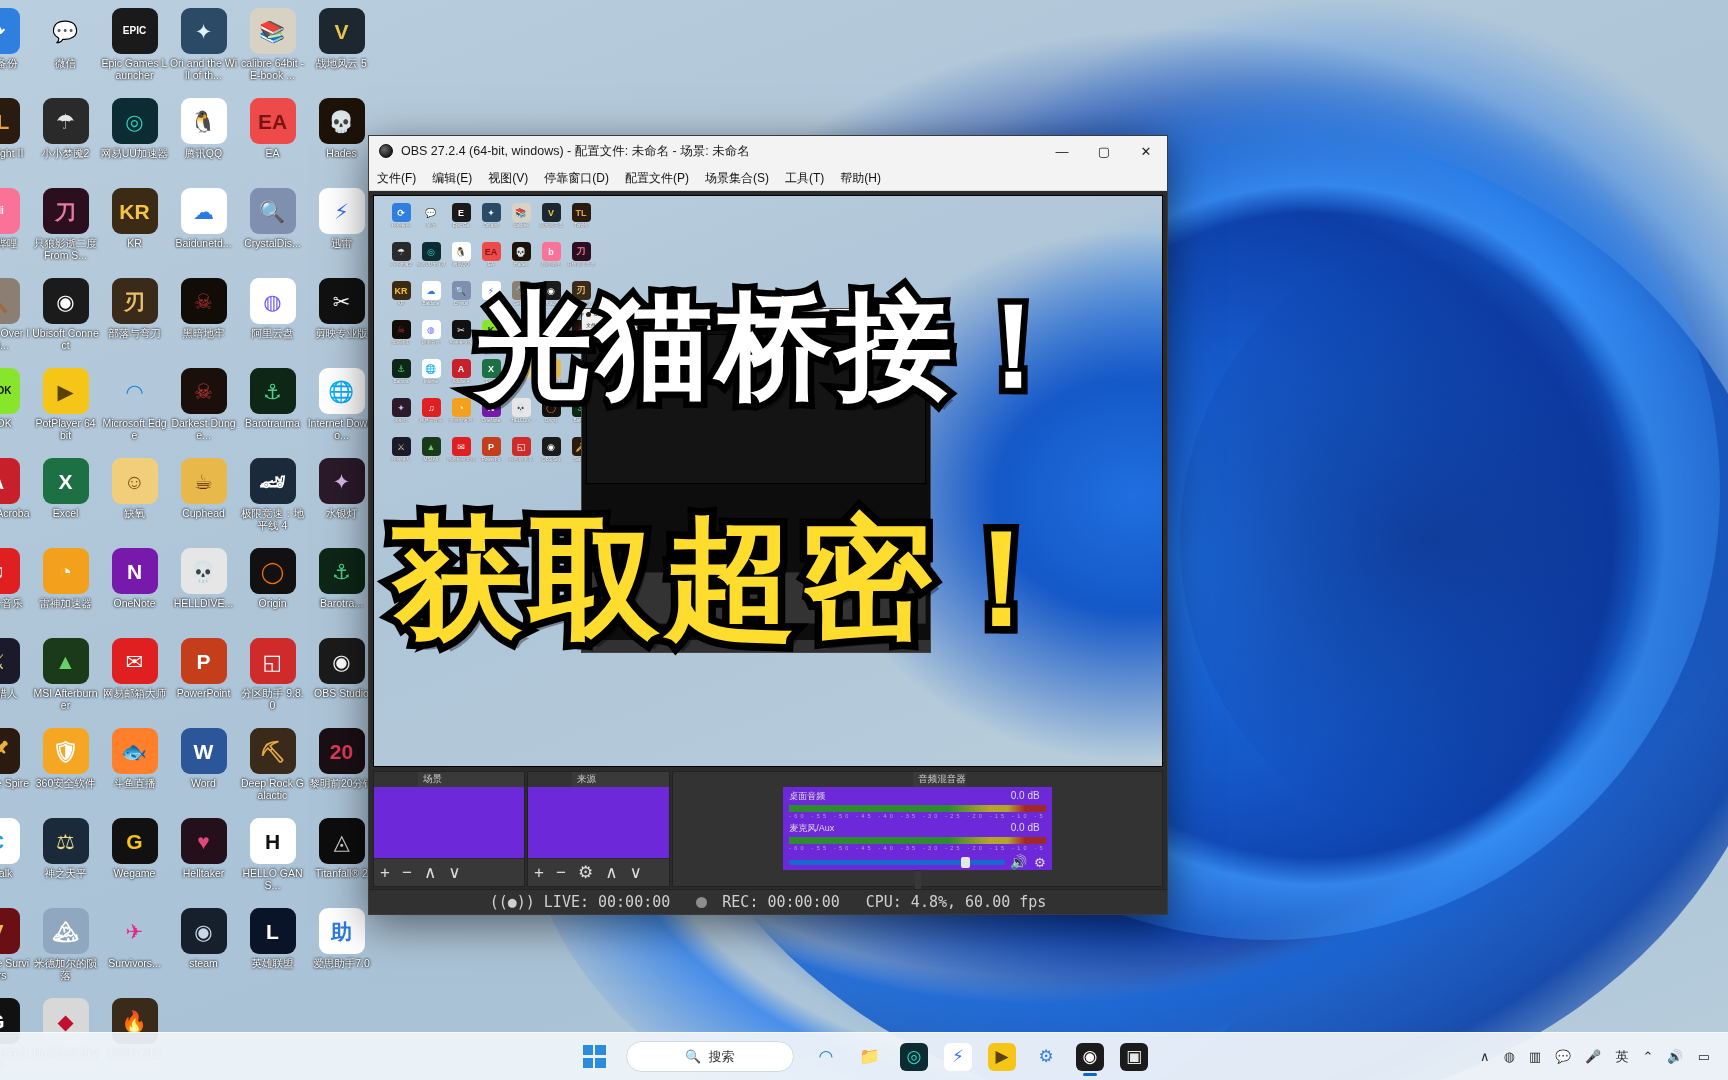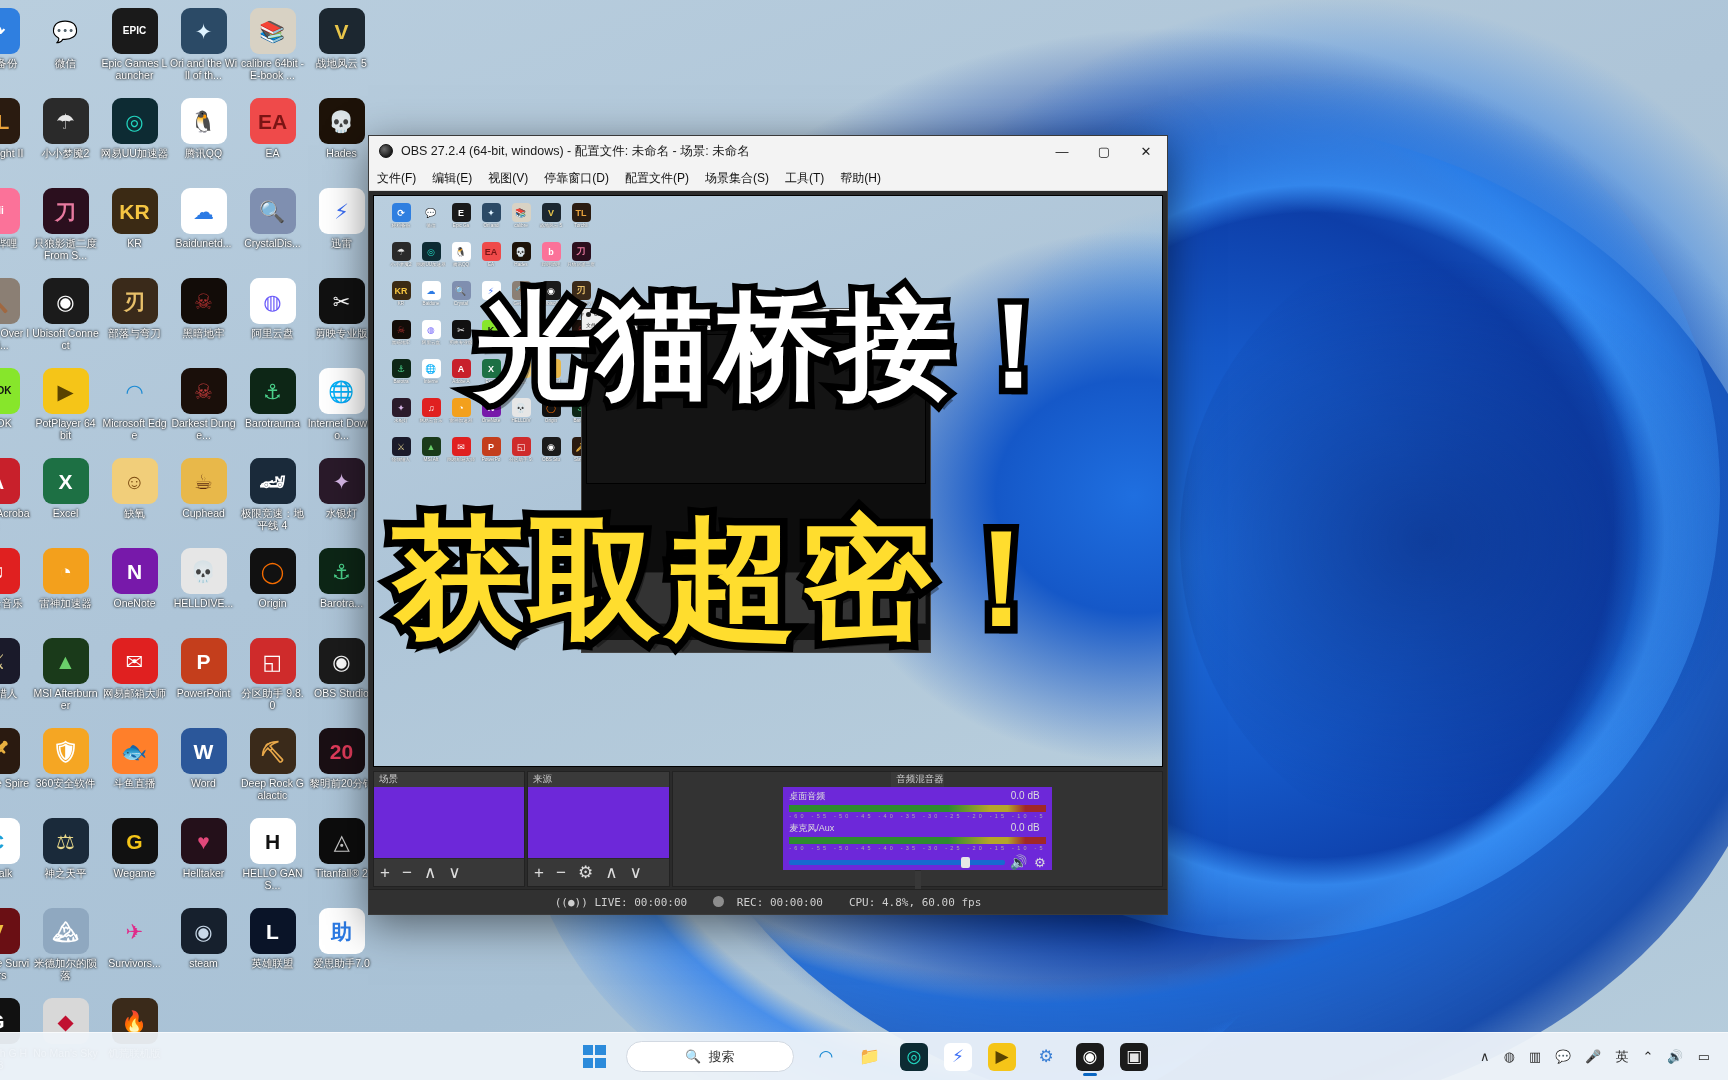--- a/index.html
+++ b/index.html
@@ -126,21 +126,21 @@
   }
   #nested-obs .nbody { flex: 1; background: #0d0d0d; position: relative; }
 
   
   #obs-docks {
     height: 118px; display: flex; gap: 2px; padding: 0 4px 2px 4px; flex: none;
   }
   .dock { background: #333; display: flex; flex-direction: column; border: 1px solid #222; }
   .dock .dhead {
     height: 15px; background: #3a3a3a; color: #ccc; font-size: 9.5px;
-    display: flex; align-items: center; padding-left: 5px; flex: none;
+    display: flex; align-items: center; padding-left: 5px; flex: none; margin-left: 44px;
   }
   .dock .dbody { flex: 1; background: #6d28d9; }
   .dock .dtools {
     height: 28px; background: #383838; display: flex; align-items: center;
     padding-left: 6px; gap: 12px; color: #ddd; font-size: 17px; flex: none;
     border-top: 1px solid #2a2a2a;
   }
   .dock-scenes { width: 152px; }
   .dock-sources { width: 143px; }
   .dock-mixer { flex: 1; align-items: center; }
@@ -156,21 +156,21 @@
                    width: 9px; height: 11px; background: #e6e6e6; border-radius: 2px; }
 
   .ctrl-btn {
     height: 19px; margin: 2px 5px; background: #4a4a4a; color: #e0e0e0;
     font-size: 10px; display: flex; align-items: center; justify-content: center;
     border: 1px solid #5a5a5a;
   }
   .db-val { color: #ddd; font-size: 10px; text-align: right; padding-right: 6px; }
 
   #obs-status {
-    height: 25px; background: #313131; color: #cfcfcf; font-size: 11px;
+    height: 25px; background: #313131; color: #cfcfcf; font-size: 15px;
     display: flex; align-items: center; justify-content: center; gap: 26px;
     border-top: 1px solid #222; flex: none;
     font-family: "DejaVu Sans Mono", "Liberation Mono", monospace;
   }
   #obs-status .dot { width: 11px; height: 11px; border-radius: 50%; background: #8d8d8d;
                      display: inline-block; vertical-align: -1px; margin-right: 6px; }
 
   
   .caption {
     position: absolute;

